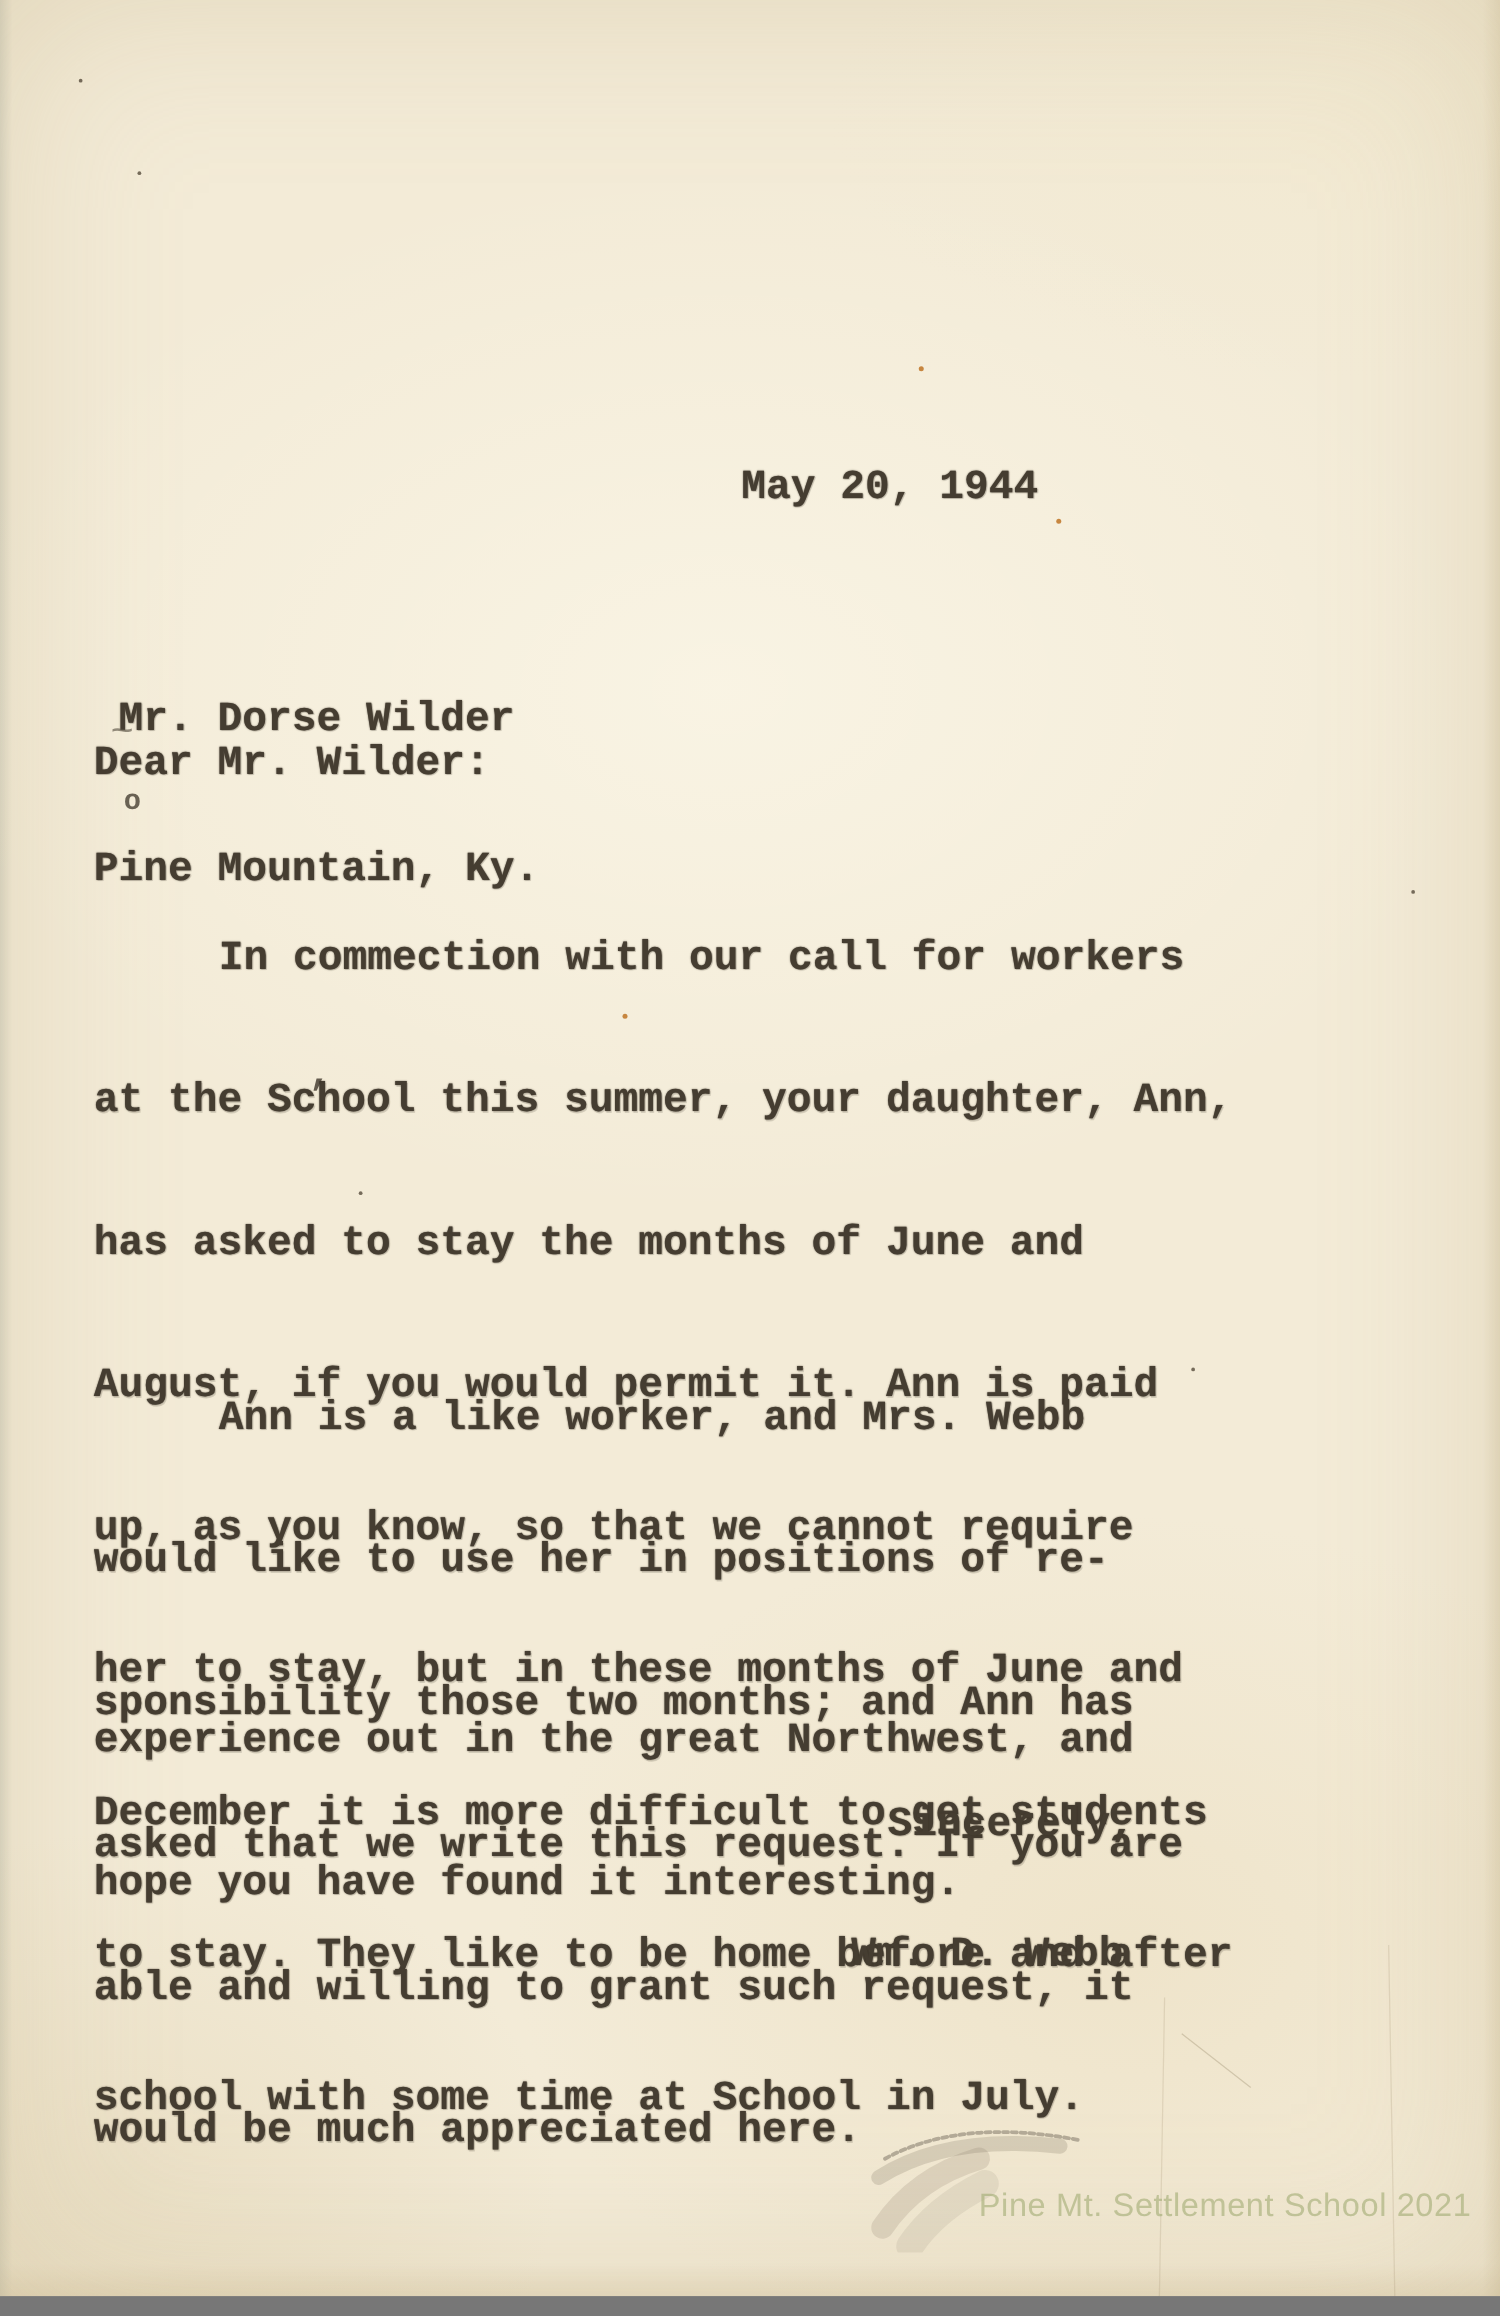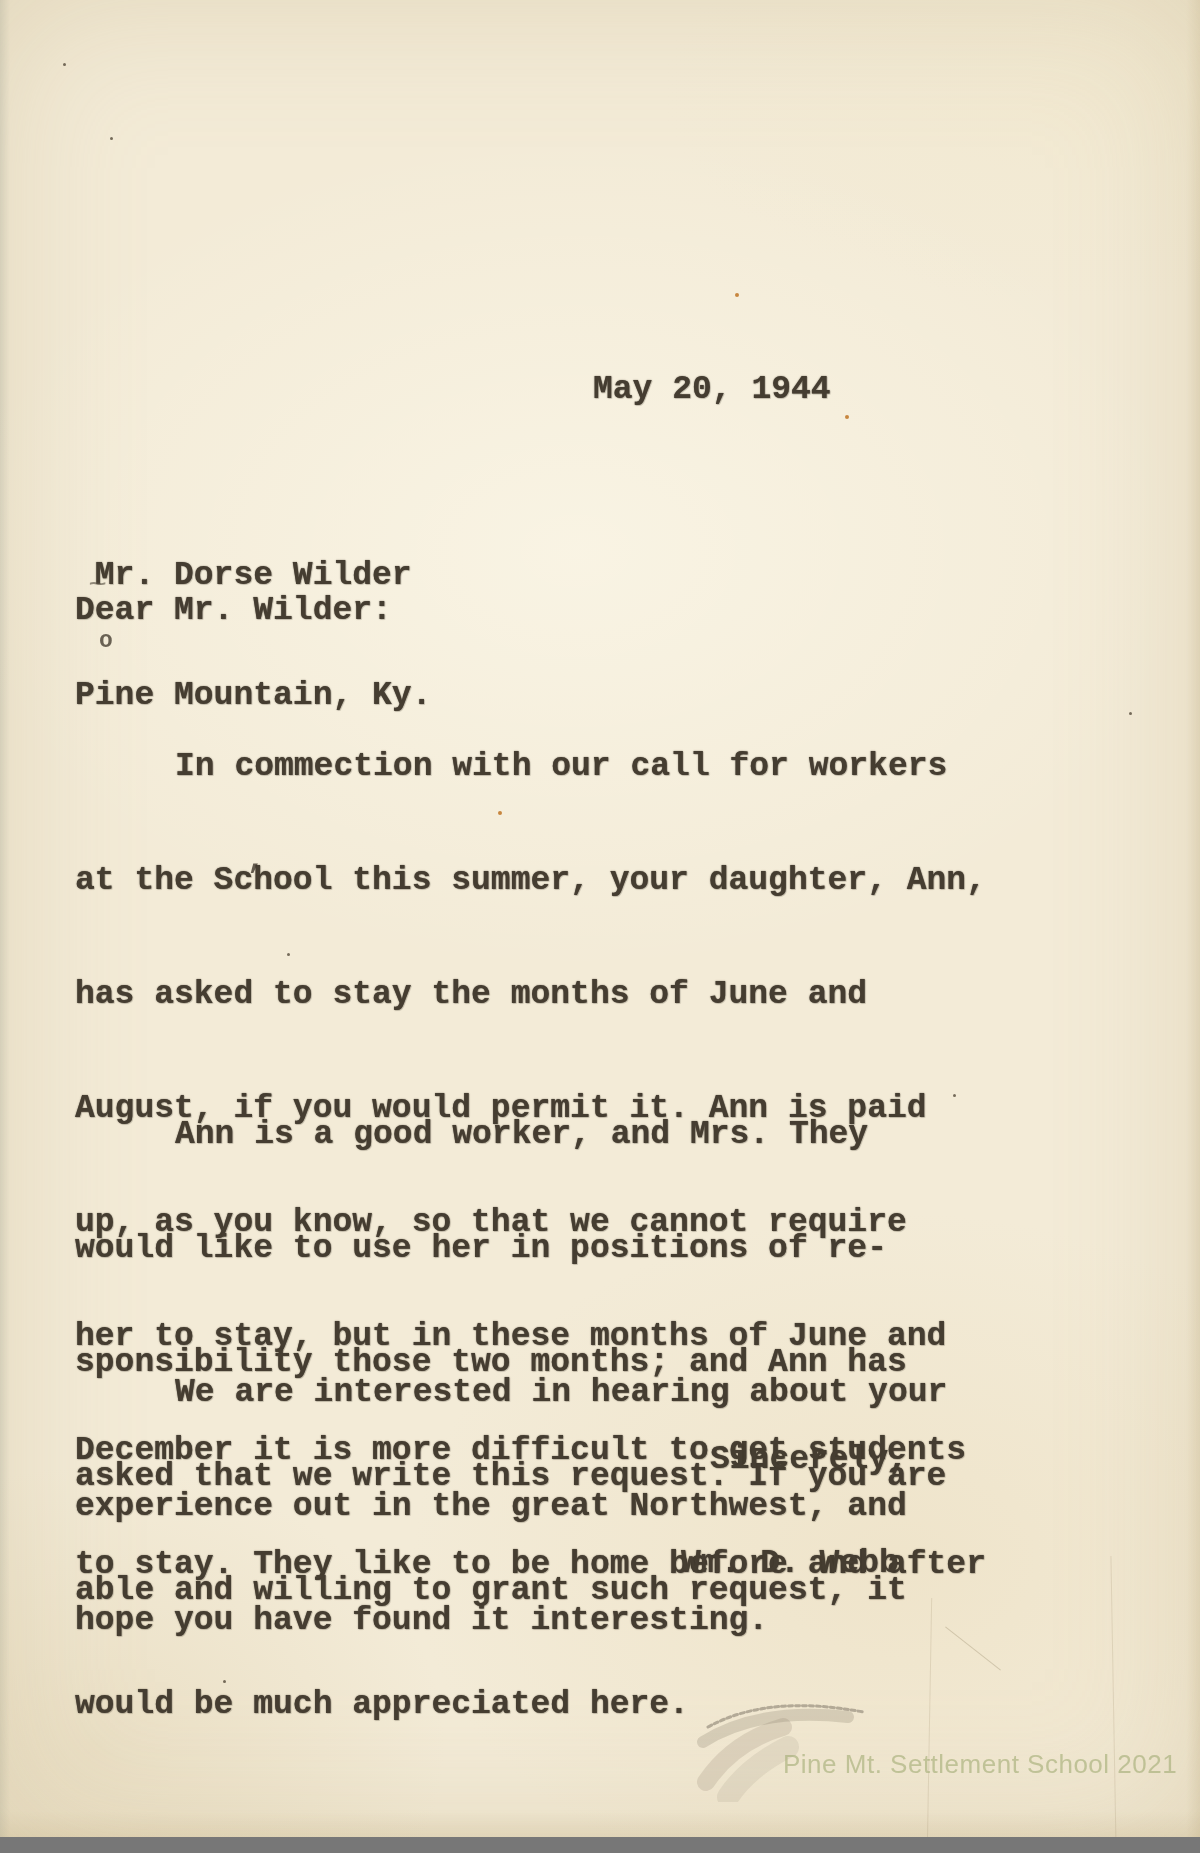--- a/index.html
+++ b/index.html
@@ -104,35 +104,35 @@
 
   <div class="tw para para-1">
     <div class="line indent">In commection with our call for workers</div>
     <div class="line">at the School this summer, your daughter, Ann,</div>
     <div class="line">has asked to stay the months of June and</div>
     <div class="line">August, if you would permit it. Ann is paid</div>
     <div class="line">up, as you know, so that we cannot require</div>
     <div class="line">her to stay, but in these months of June and</div>
     <div class="line">December it is more difficult to get students</div>
     <div class="line">to stay. They like to be home before and after</div>
+    <div class="line">school with some time at School in July.</div>
   </div>
 
   <span class="stray-comma">,</span>
 
   <div class="tw para para-2">
-    <div class="line indent">Ann is a good worker, and Mrs. They</div>
+    <div class="line indent">Ann is a like worker, and Mrs. Webb</div>
     <div class="line">would like to use her in positions of re-</div>
     <div class="line">sponsibility those two months; and Ann has</div>
     <div class="line">asked that we write this request. If you are</div>
     <div class="line">able and willing to grant such request, it</div>
     <div class="line">would be much appreciated here.</div>
   </div>
 
   <div class="tw para para-3">
-    <div class="line indent">We are interested in hearing about your</div>
     <div class="line">experience out in the great Northwest, and</div>
     <div class="line">hope you have found it interesting.</div>
   </div>
 
   <div class="tw closing">Sincerely,</div>
   <div class="tw signature">Wm. D. Webb</div>
 
   <svg class="smudge" viewBox="0 0 230 130" xmlns="http://www.w3.org/2000/svg">
     <path d="M20 55 Q 80 22, 175 40" fill="none" stroke="rgba(105,95,82,0.45)" stroke-width="3" stroke-dasharray="4 3" stroke-linecap="round"></path>
     <path d="M15 70 Q 70 35, 160 45" fill="none" stroke="rgba(120,108,92,0.22)" stroke-width="12" stroke-linecap="round"></path>

